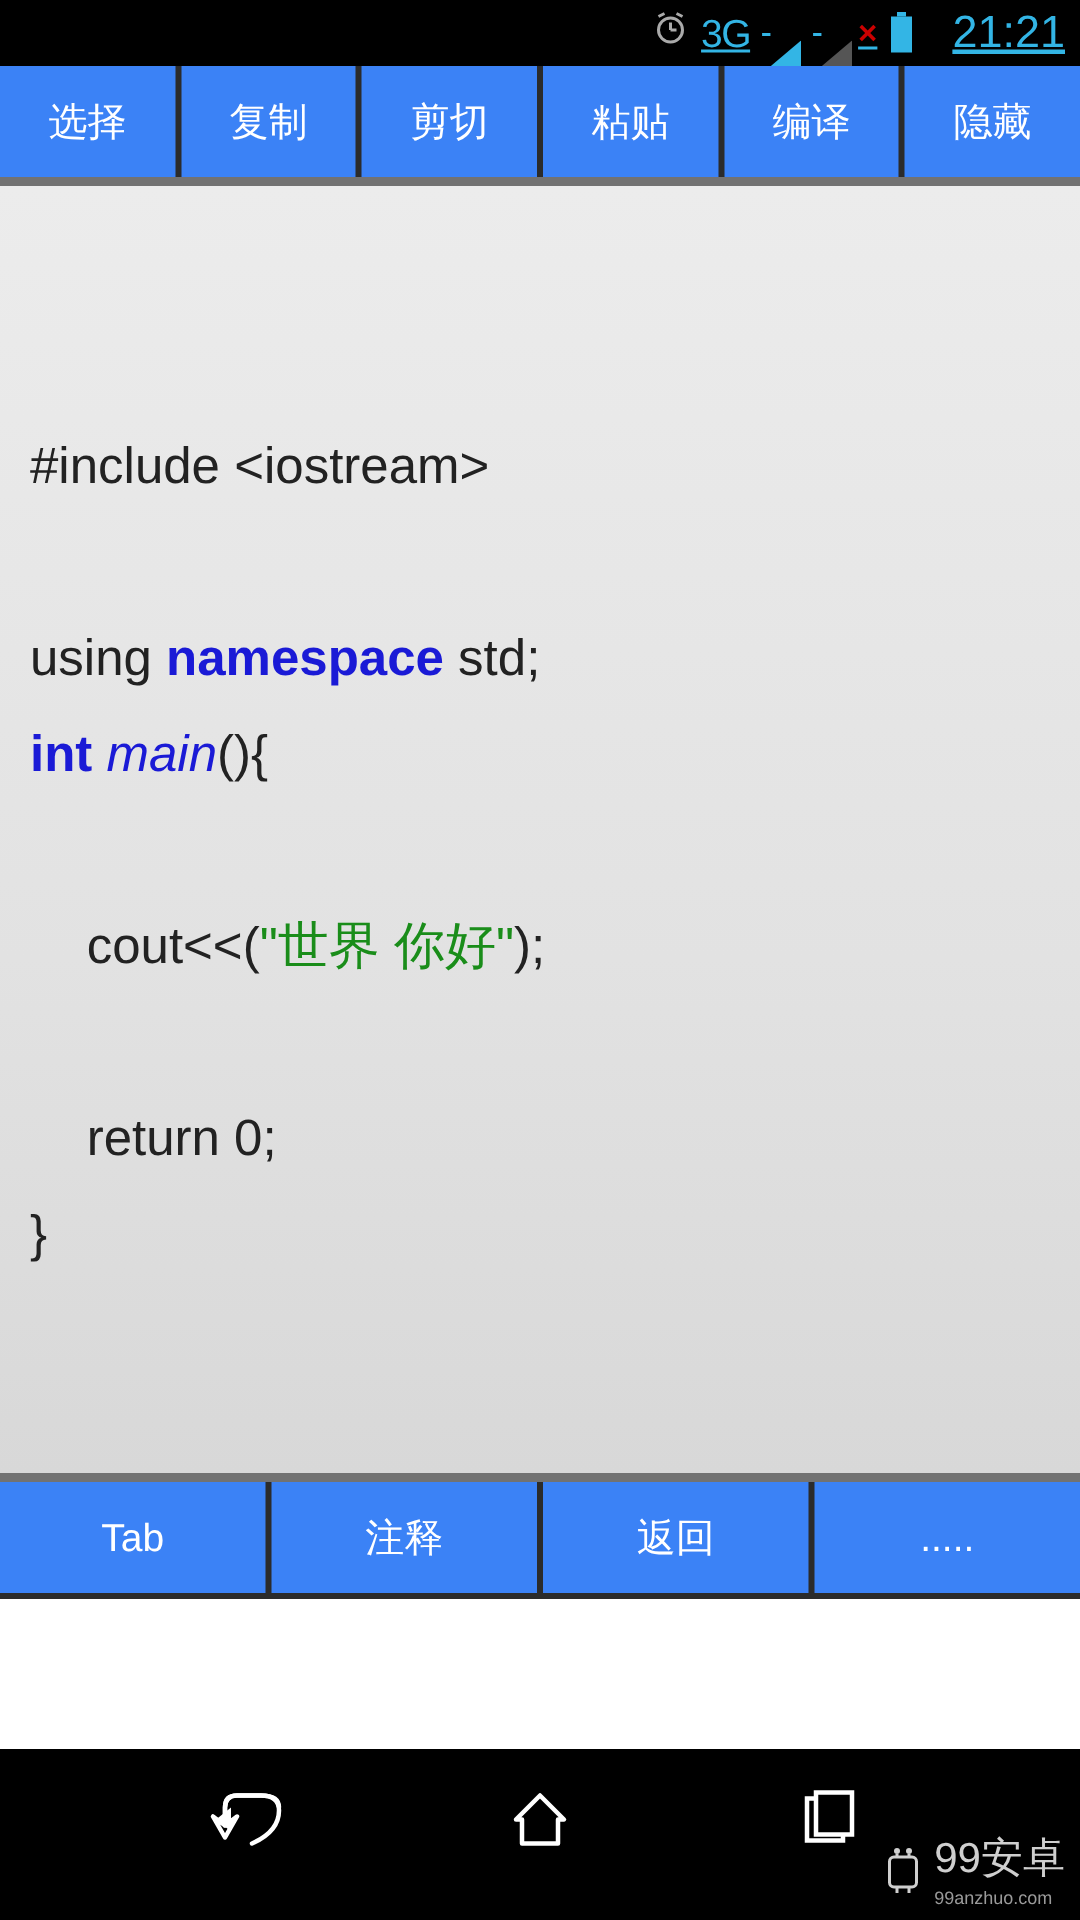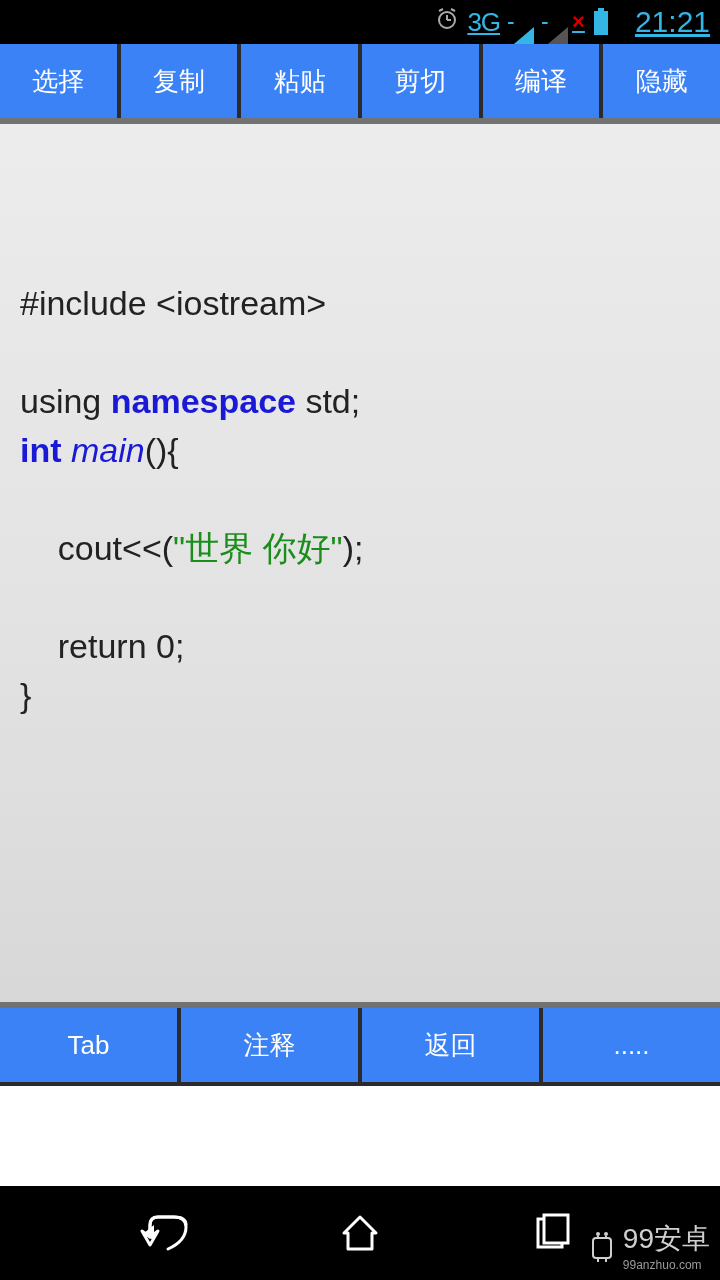--- a/index.html
+++ b/index.html
@@ -56,38 +56,38 @@
     background: #727272;
   }
 
   
   .editor {
     flex: 1;
     background: linear-gradient(#ececec, #e2e2e2 60%, #d8d8d8);
     padding: 155px 20px 20px 20px;
     font-family: sans-serif;
     font-size: 34px;
-    line-height: 49px;
+    line-height: 64px;
     color: #222;
     white-space: pre;
     overflow: hidden;
   }
   .kw { color: #1a1ad6; font-weight: bold; }
   .fn { color: #1a1ad6; font-style: italic; }
   .str { color: #1a8d1a; }
 
   
   .bottom-blank {
     height: 100px;
     background: #fff;
   }
 
   
   .navbar {
-    height: 94px;
+    height: 114px;
     background: #000;
     display: flex;
     align-items: flex-start;
     justify-content: space-around;
     position: relative;
   }
   .navbar .nav-btn {
     width: 160px;
     height: 94px;
     display: flex;
@@ -144,22 +144,22 @@
         <rect x="5" y="0" width="6" height="3" fill="#33b5e5"></rect>
         <rect x="1" y="3" width="14" height="24" fill="#33b5e5"></rect>
       </svg>
   </span>
   <span class="time">21:21</span>
 </div>
 
 <div class="toolbar">
   <button class="btn">选择</button>
   <button class="btn">复制</button>
+  <button class="btn">剪切</button>
   <button class="btn">粘贴</button>
-  <button class="btn">剪切</button>
   <button class="btn">编译</button>
   <button class="btn">隐藏</button>
 </div>
 <div class="toolbar-sep light"></div>
 
 <div class="editor"><span>#include &lt;iostream&gt;</span>
 
 <span>using </span><span class="kw">namespace</span><span> std;</span>
 <span class="kw">int</span><span> </span><span class="fn">main</span><span>(){</span>
 

